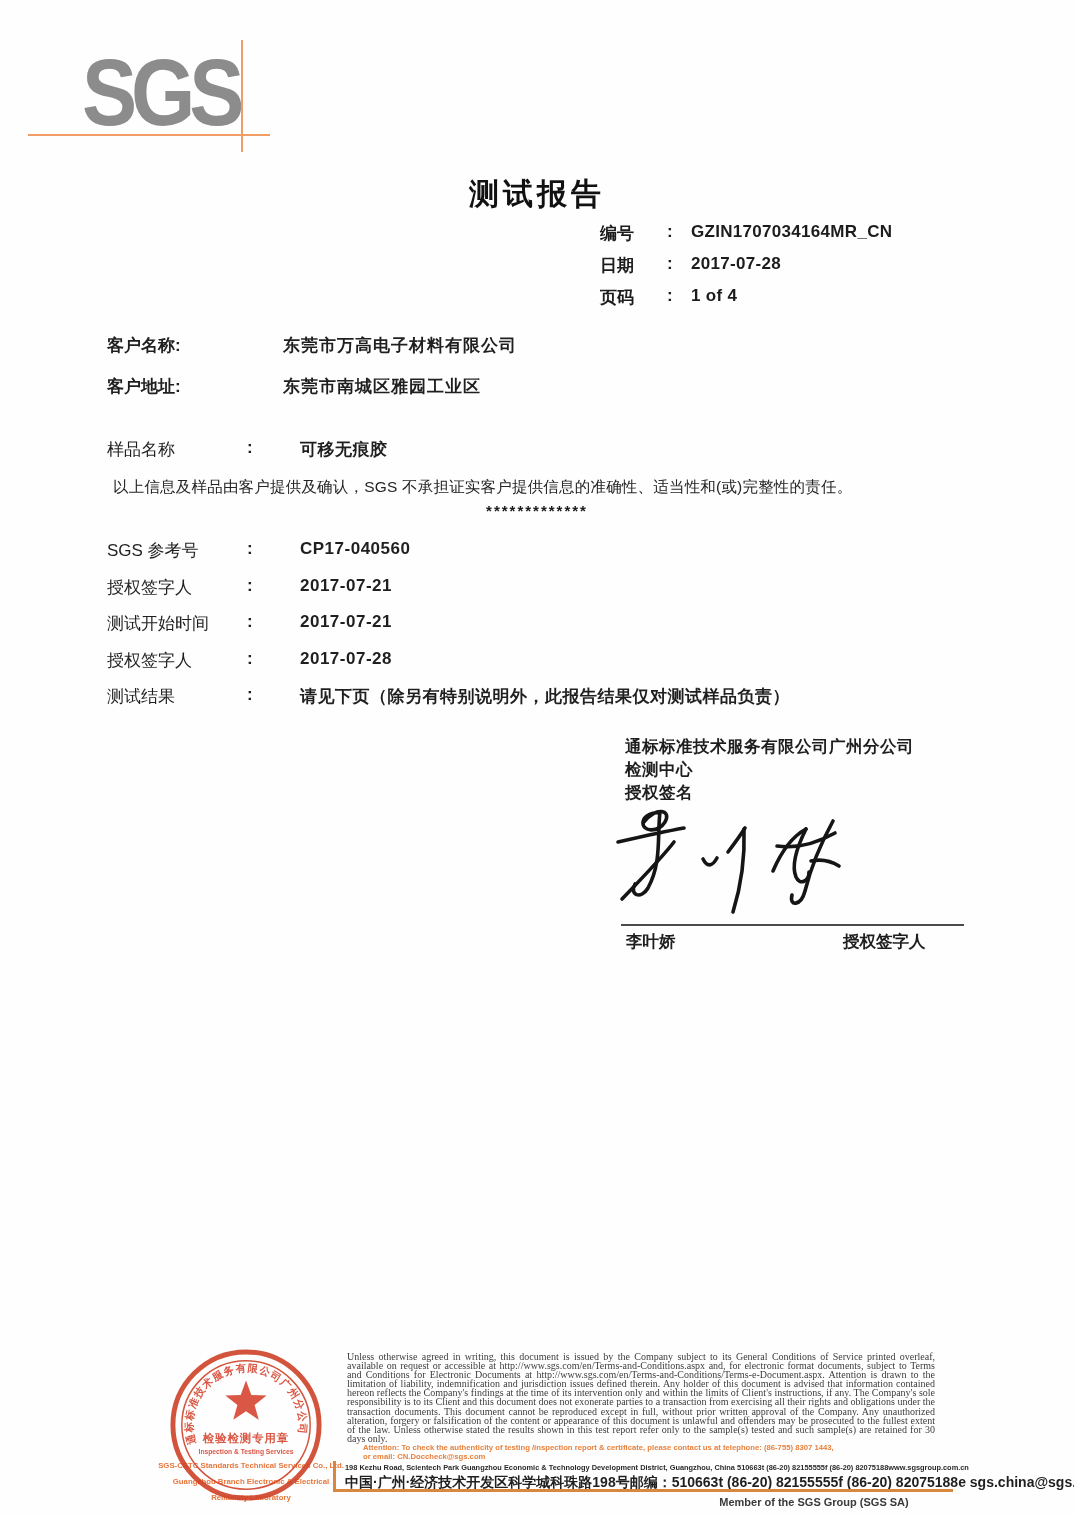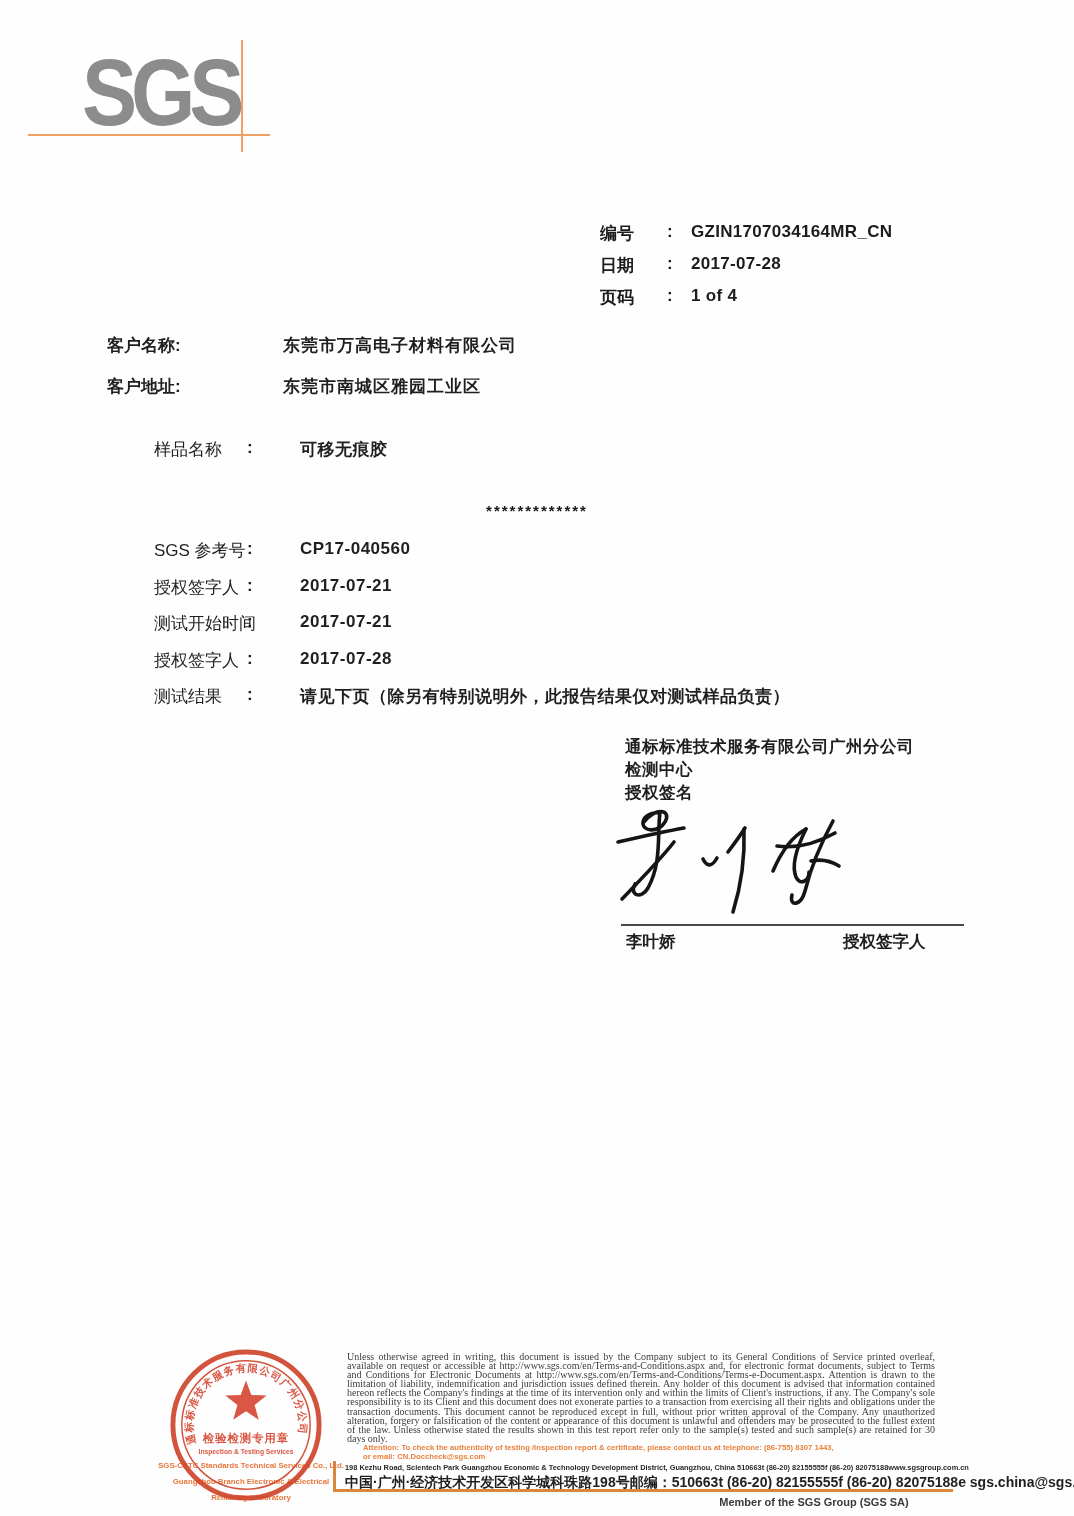--- a/index.html
+++ b/index.html
@@ -50,21 +50,21 @@
   .meta-row { position: absolute; height: 24px; font-size: 17px; font-weight: 700; color: #1c1c1c; }
   .meta-row .m-label { position: absolute; left: 600px; white-space: nowrap; }
   .meta-row .m-colon { position: absolute; left: 667px; }
   .meta-row .m-value { position: absolute; left: 691px; white-space: nowrap; letter-spacing: 0.3px; }
   
   .client-row { position: absolute; font-size: 17px; font-weight: 600; color: #1f1f1f; }
   .client-row .c-label { position: absolute; left: 107px; white-space: nowrap; }
   .client-row .c-value { position: absolute; left: 283px; white-space: nowrap; letter-spacing: 1px; }
   
   .detail-row { position: absolute; font-size: 17px; color: #1f1f1f; }
-  .detail-row .d-label { position: absolute; left: 107px; white-space: nowrap; font-weight: 500; margin-left: 47px; }
+  .detail-row .d-label { position: absolute; left: 107px; white-space: nowrap; font-weight: 500; }
   .detail-row .d-colon { position: absolute; left: 247px; font-weight: 700; }
   .detail-row .d-value { position: absolute; left: 300px; white-space: nowrap; font-weight: 600; letter-spacing: 0.5px; }
   .disclaimer {
     position: absolute; left: 113px; top: 477px;
     font-size: 15.5px; font-weight: 500; color: #242424;
     white-space: nowrap; letter-spacing: 0.2px;
   }
   .stars {
     position: absolute; left: 0; right: 0; top: 502px;
     text-align: center; font-size: 15px; font-weight: 700;
@@ -105,20 +105,21 @@
 </style>
 </head>
 <body>
 
 <div class="page">
 
   <div class="logo-text">SGS</div>
   <div class="crosshair-h"></div>
   <div class="crosshair-v"></div>
 
+  <div class="doc-title">测试报告</div>
 
   <div class="meta-row" style="top:222px">
     <span class="m-label">编号</span>
     <span class="m-colon">:</span>
     <span class="m-value">GZIN1707034164MR_CN</span>
   </div>
   <div class="meta-row" style="top:254px">
     <span class="m-label">日期</span>
     <span class="m-colon">:</span>
     <span class="m-value">2017-07-28</span>
@@ -137,20 +138,21 @@
     <span class="c-label">客户地址:</span>
     <span class="c-value">东莞市南城区雅园工业区</span>
   </div>
 
   <div class="detail-row" style="top:438px">
     <span class="d-label">样品名称</span>
     <span class="d-colon">:</span>
     <span class="d-value">可移无痕胶</span>
   </div>
 
+  <div class="disclaimer">以上信息及样品由客户提供及确认，SGS 不承担证实客户提供信息的准确性、适当性和(或)完整性的责任。</div>
   <div class="stars">*************</div>
 
   <div class="detail-row" style="top:539px">
     <span class="d-label">SGS 参考号</span>
     <span class="d-colon">:</span>
     <span class="d-value">CP17-040560</span>
   </div>
   <div class="detail-row" style="top:576px">
     <span class="d-label">授权签字人</span>
     <span class="d-colon">:</span>

